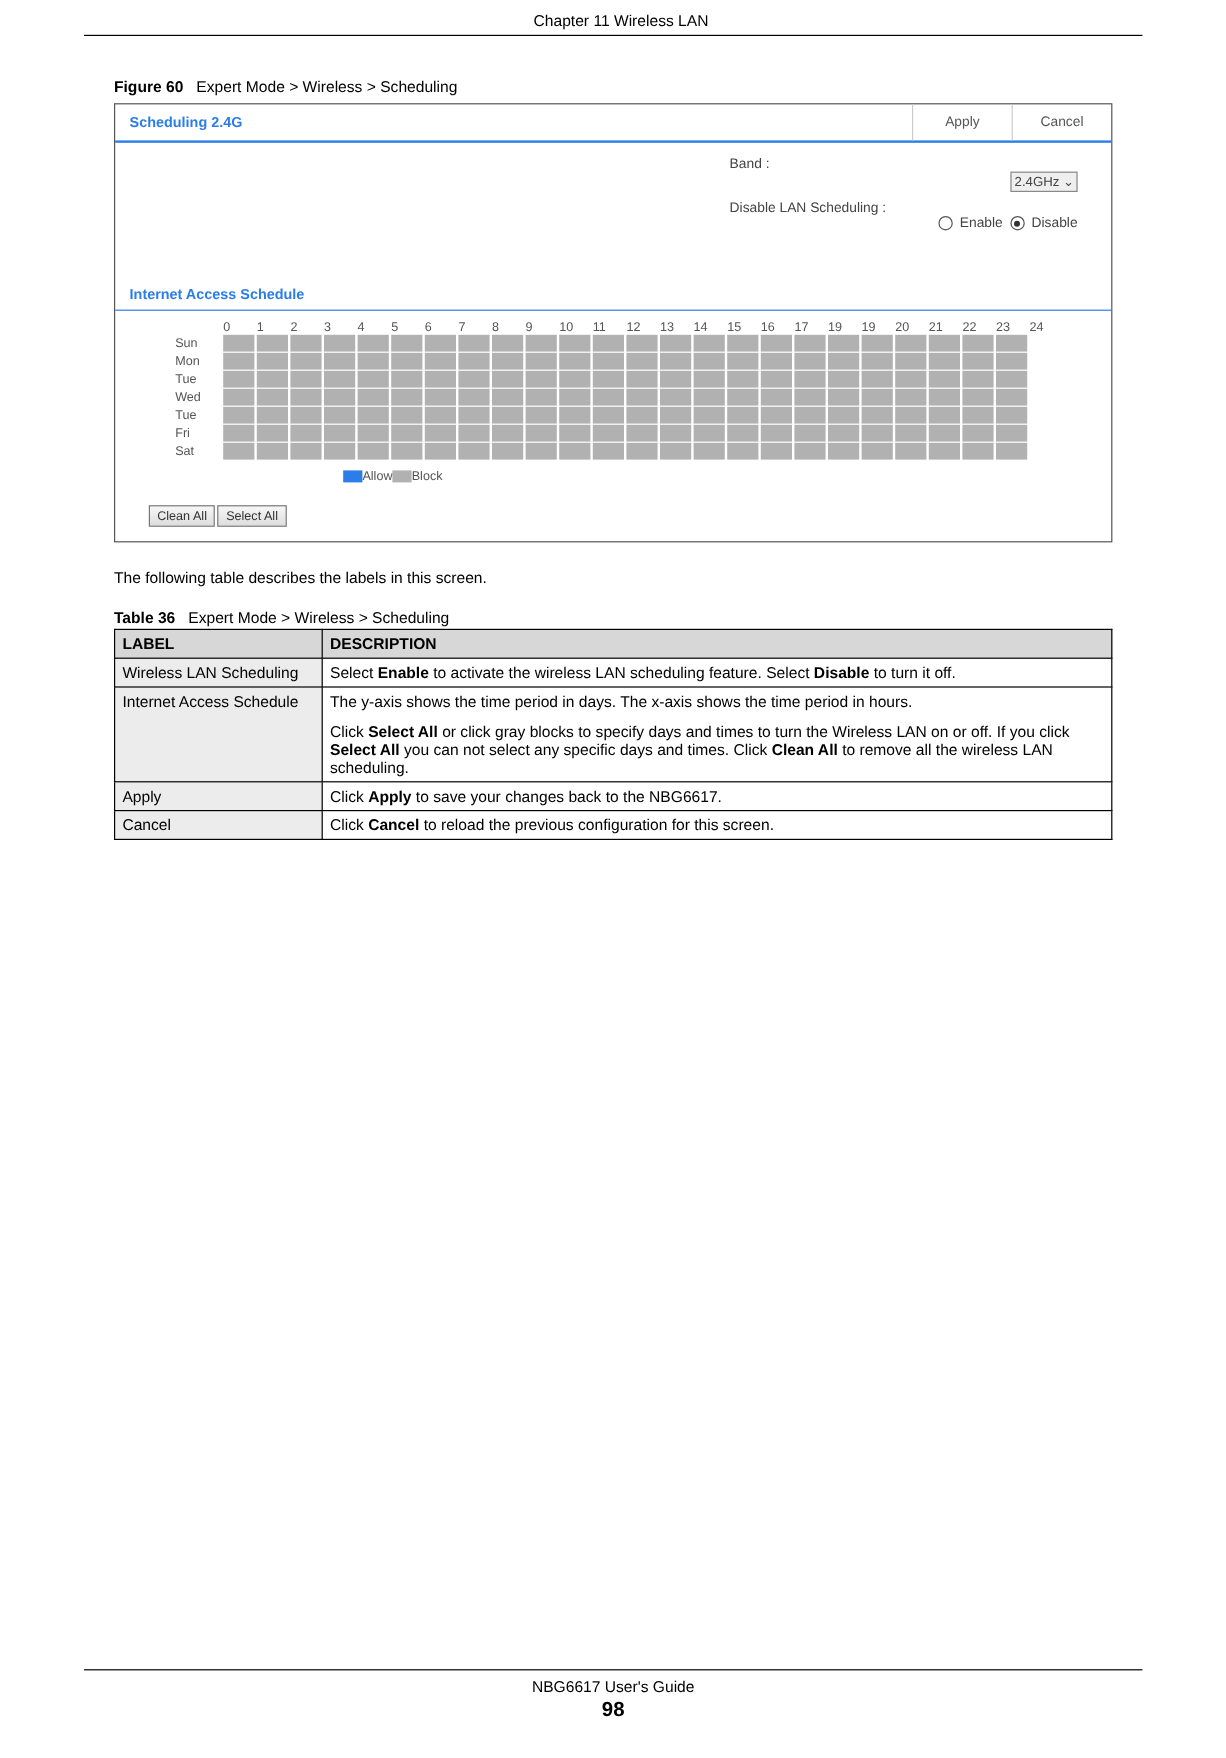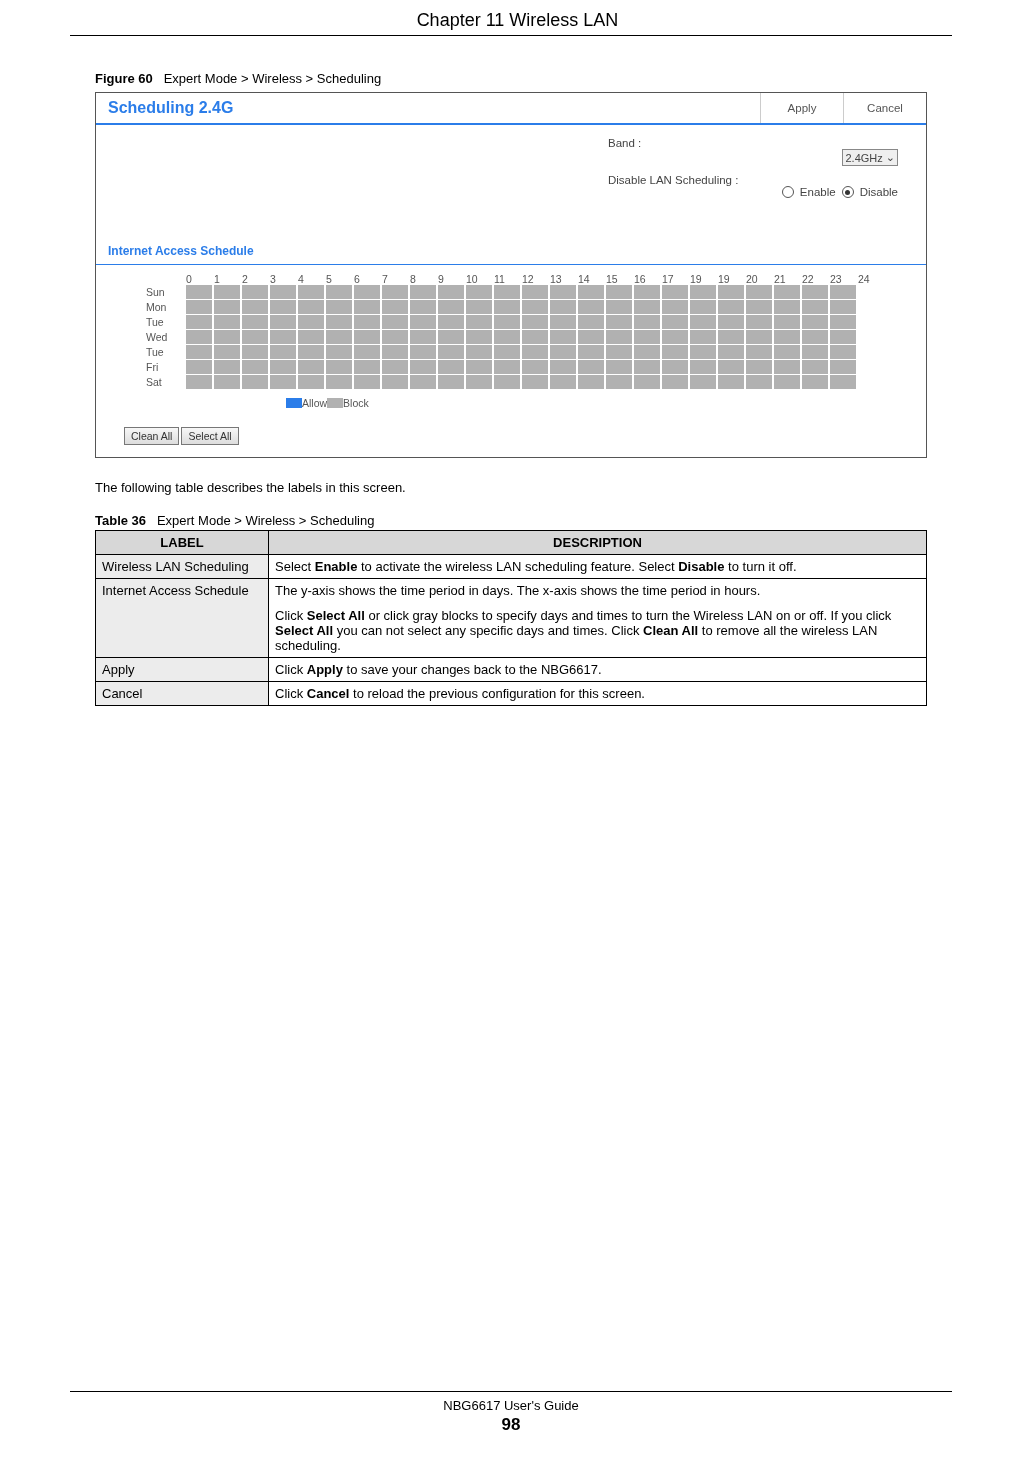--- a/index.html
+++ b/index.html
@@ -7,21 +7,21 @@
     margin: 0;
     padding: 0;
     background: #fff;
     color: #000;
     width: 1022px;
     height: 1465px;
     position: relative;
   }
   .page-header {
     text-align: center;
-    font-size: 18px;
+    font-size: 13px;
     padding: 10px 0 4px 13px;
   }
   .header-rule {
     border: none;
     border-top: 1px solid #000;
     margin: 0 70px;
   }
   .content {
     margin: 0 95px;
     padding-top: 35px;
@@ -41,21 +41,21 @@
   .ss-topbar {
     display: flex;
     align-items: center;
     justify-content: space-between;
     border-bottom: 2px solid #2b7de9;
     height: 30px;
   }
   .ss-title {
     color: #2b7de9;
     font-weight: bold;
-    font-size: 16px;
+    font-size: 12px;
     padding-left: 12px;
   }
   .ss-top-btns {
     display: flex;
     height: 100%;
   }
   .ss-top-btn {
     width: 82px;
     border-left: 1px solid #ccc;
     display: flex;
@@ -186,21 +186,20 @@
   }
   table.desc th, table.desc td {
     border: 1px solid #000;
     padding: 4px 6px;
     text-align: left;
     vertical-align: top;
   }
   table.desc th {
     background: #d7d7d7;
     font-weight: bold;
-    text-align: center;
   }
   table.desc td.label-col {
     width: 160px;
     background: #ececec;
   }
   .page-footer {
     position: absolute;
     bottom: 30px;
     left: 0;
     right: 0;

